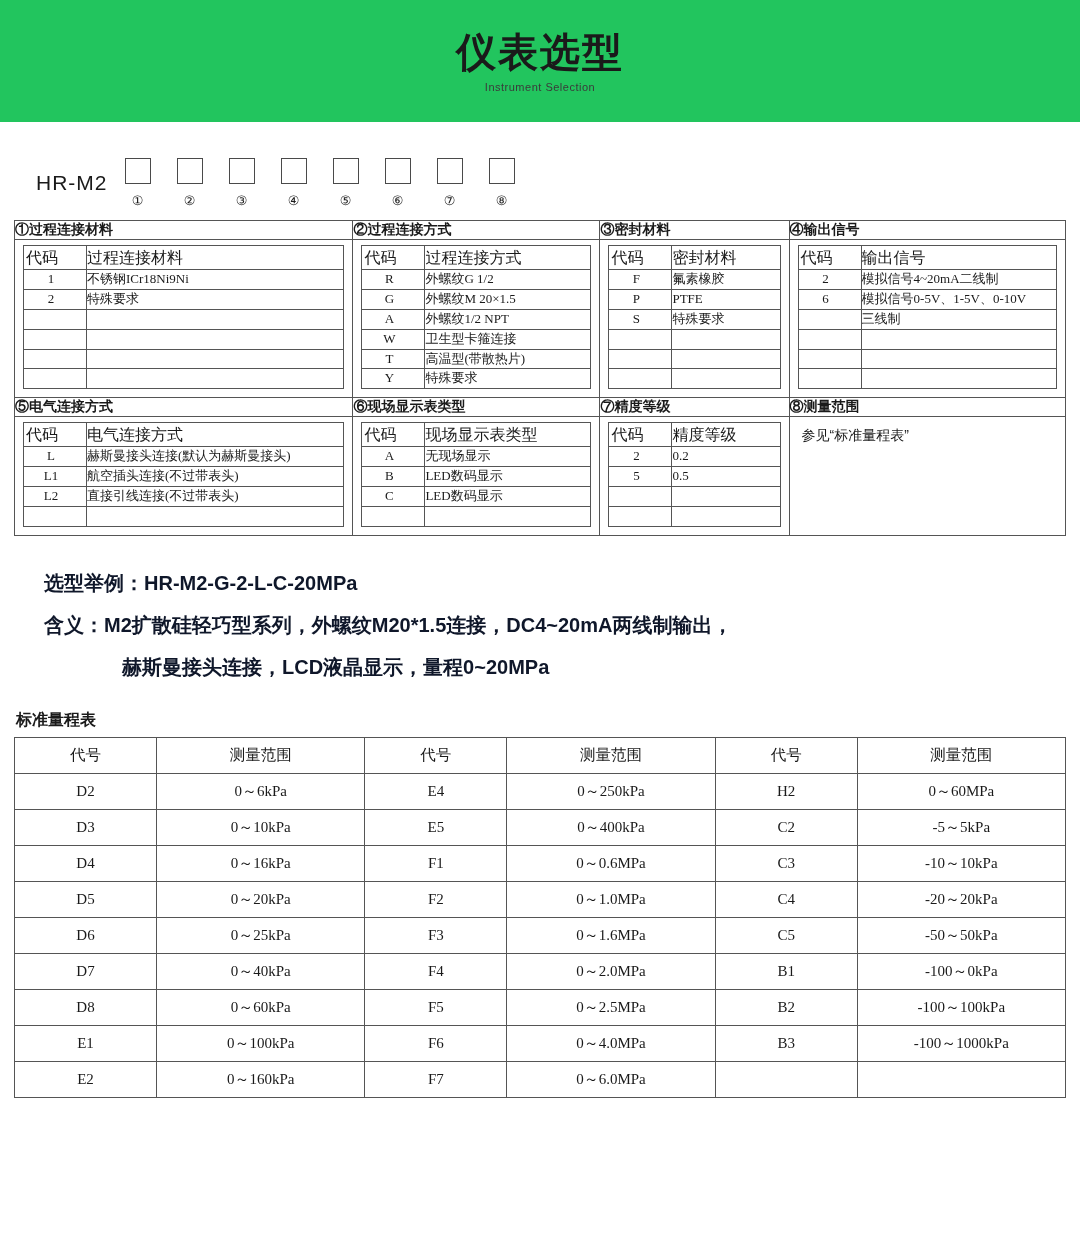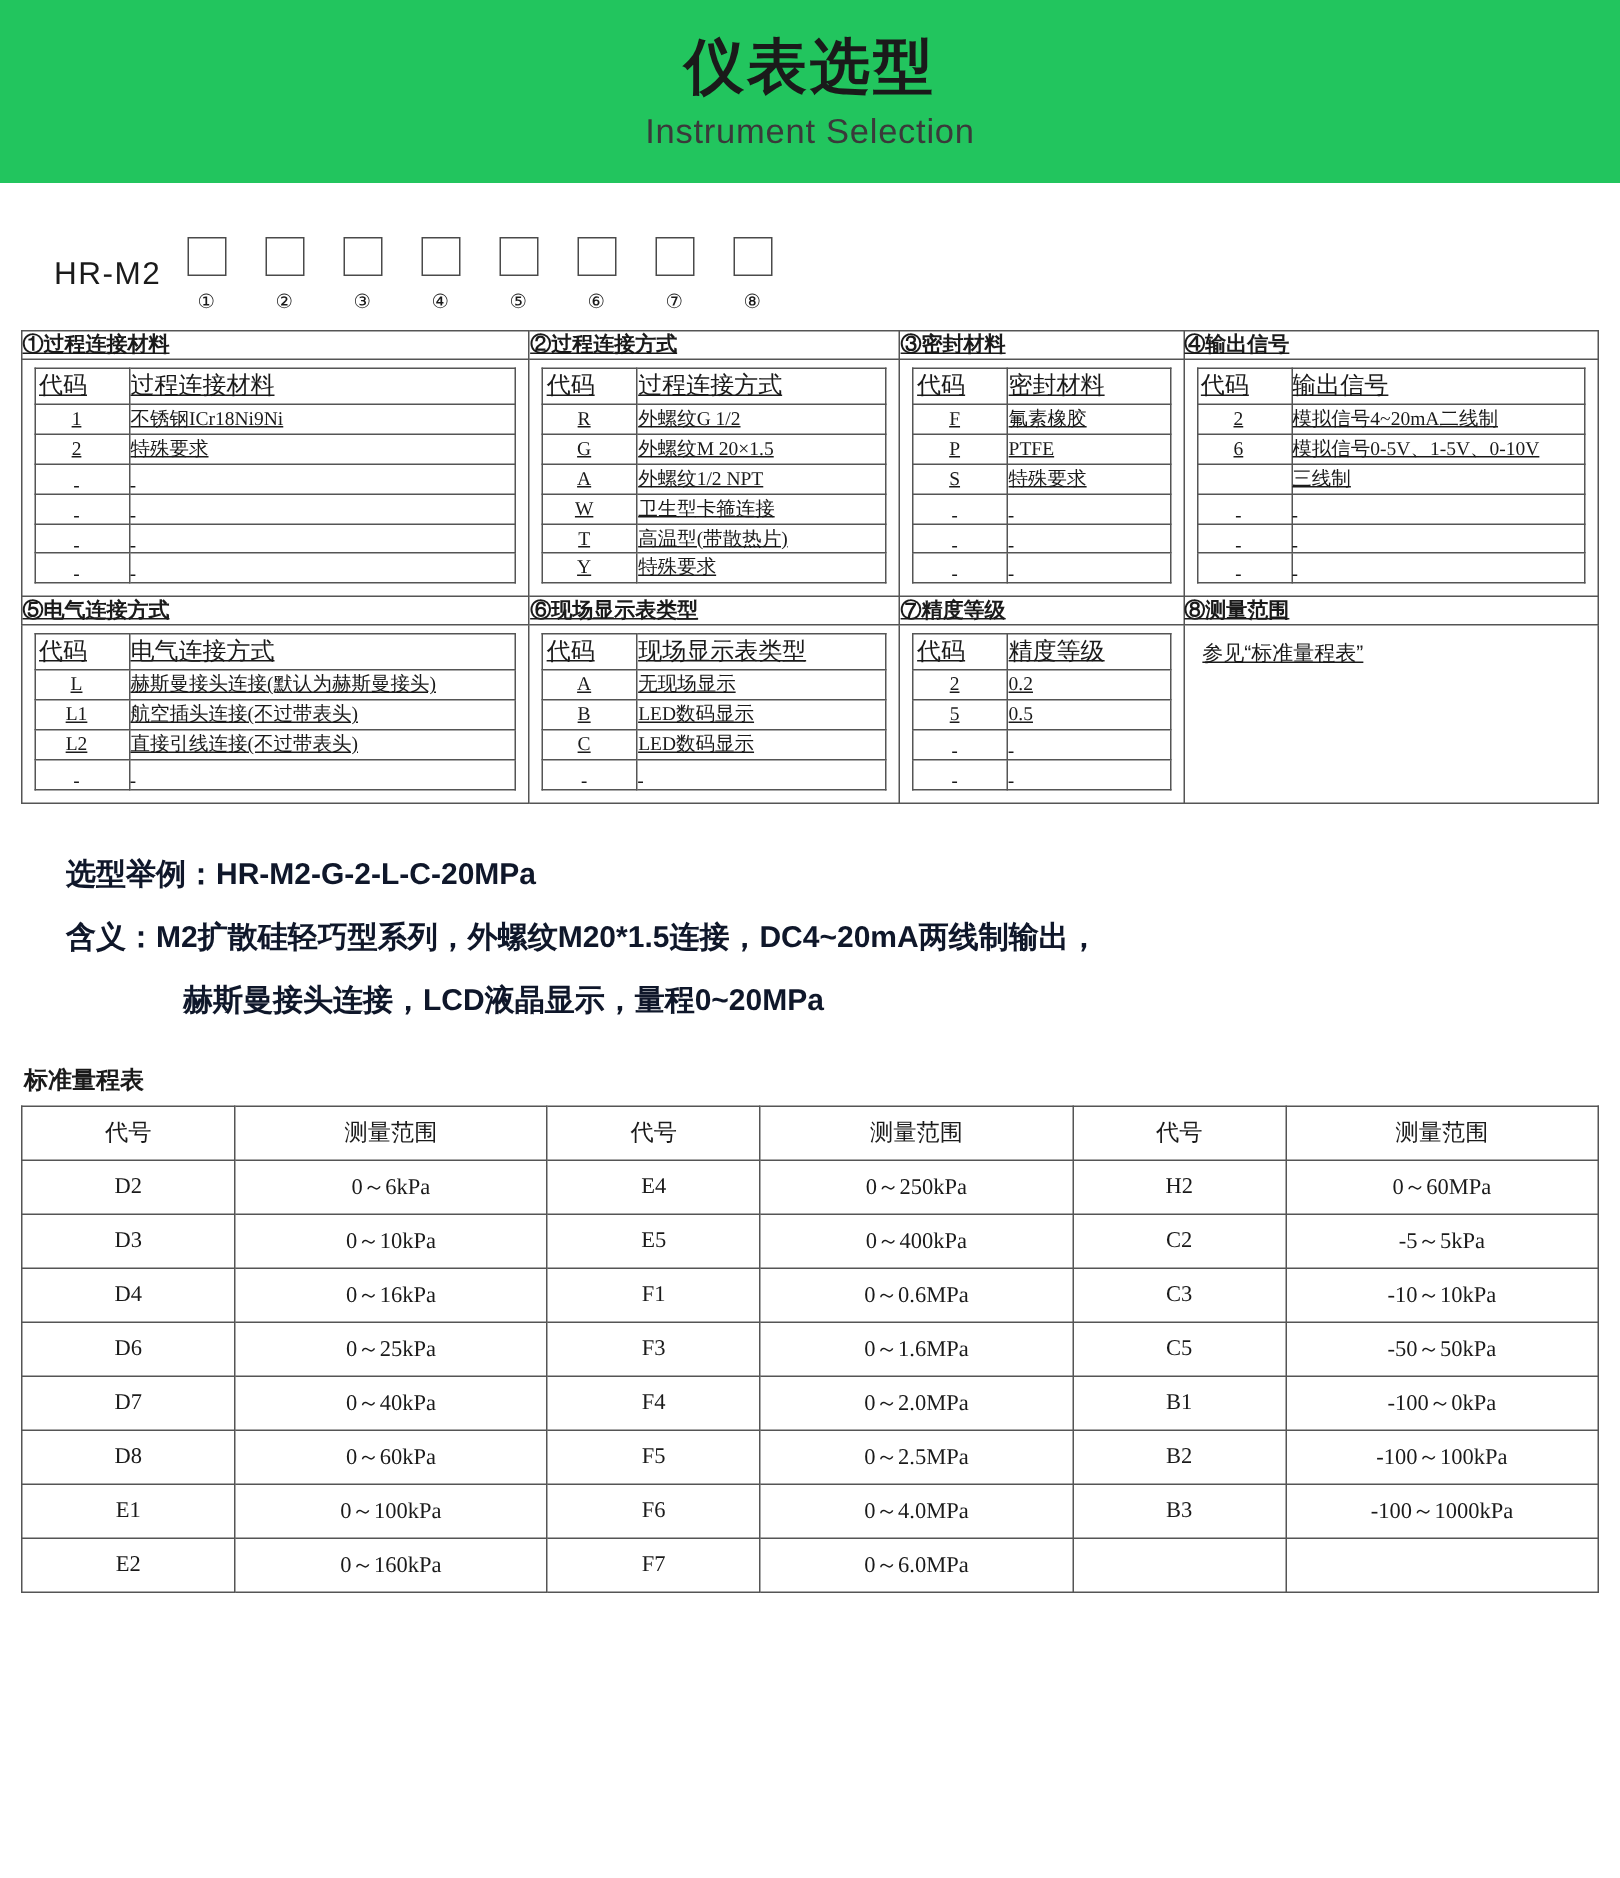--- a/index.html
+++ b/index.html
@@ -25,21 +25,21 @@
     box-sizing: border-box;
   }
   .header-title {
     font-size: 40px;
     font-weight: bold;
     letter-spacing: 2px;
     color: #1a1a1a;
     line-height: 1.15;
   }
   .header-sub {
-    font-size: 23px;
+    font-size: 11px;
     color: #3a3a3a;
     margin-top: 6px;
     letter-spacing: 0.5px;
     font-family: "Liberation Sans", sans-serif;
   }
 
   .content {
     padding: 0 14px;
     box-sizing: border-box;
   }
@@ -78,21 +78,20 @@
     margin-top: 9px;
     color: #1a1a1a;
   }
 
   
   table.opt {
     width: 100%;
     border-collapse: collapse;
     table-layout: fixed;
     font-size: 13.5px;
-    text-decoration: underline;
   }
   table.opt td {
     border: 1px solid #555;
     vertical-align: top;
     padding: 0;
   }
   .sec-title {
     font-weight: bold;
     font-size: 14px;
     padding: 6px 8px;
@@ -530,20 +529,28 @@
       </tr>
       <tr>
         <td>D4</td>
         <td>0～16kPa</td>
         <td>F1</td>
         <td>0～0.6MPa</td>
         <td>C3</td>
         <td>-10～10kPa</td>
       </tr>
       <tr>
+        <td>D5</td>
+        <td>0～20kPa</td>
+        <td>F2</td>
+        <td>0～1.0MPa</td>
+        <td>C4</td>
+        <td>-20～20kPa</td>
+      </tr>
+      <tr>
         <td>D6</td>
         <td>0～25kPa</td>
         <td>F3</td>
         <td>0～1.6MPa</td>
         <td>C5</td>
         <td>-50～50kPa</td>
       </tr>
       <tr>
         <td>D7</td>
         <td>0～40kPa</td>

